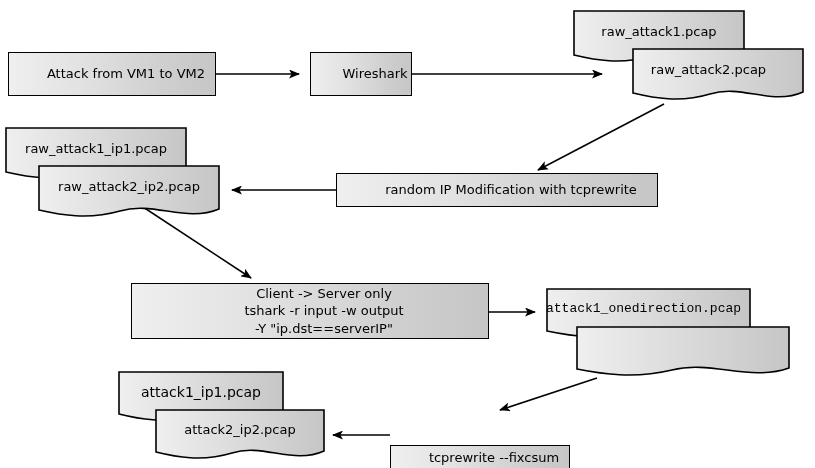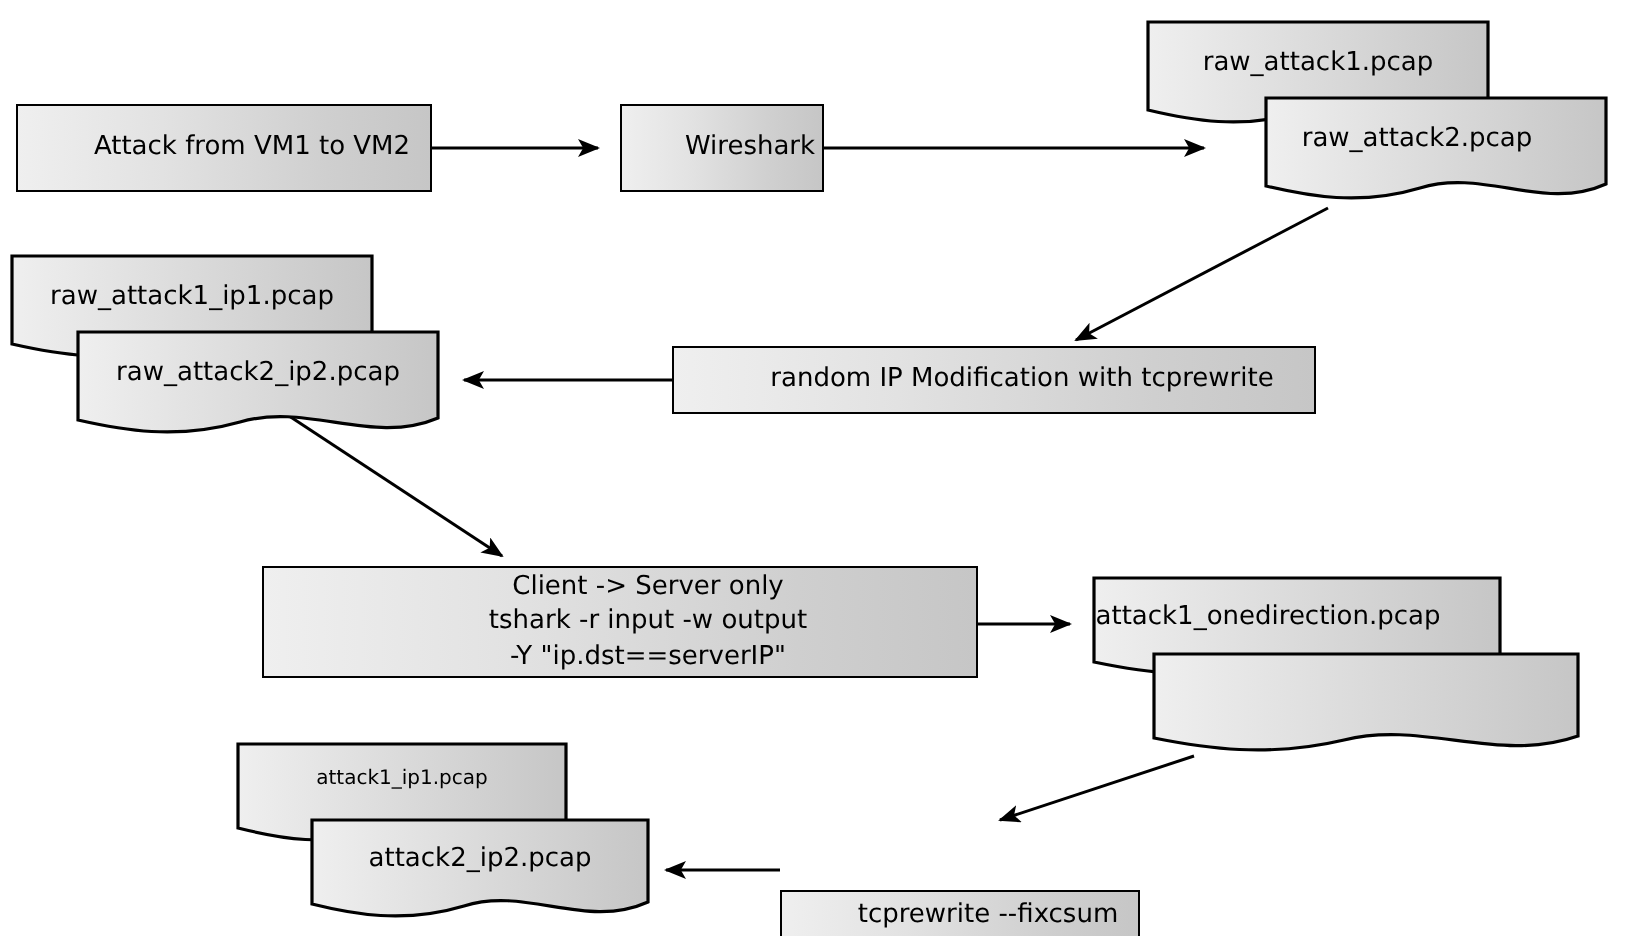--- a/index.html
+++ b/index.html
@@ -155,21 +155,21 @@
       <defs>
           <linearGradient id="g3" x1="0" y1="0" x2="1" y2="0">
         <stop offset="0%" stop-color="#efefef"></stop>
         <stop offset="100%" stop-color="#c6c6c6"></stop>
       </linearGradient>
         </defs>
     </svg>
     <div class="doc-label" style="top:14px; font-size:13px;">raw_attack2_ip2.pcap</div>
   </div>
 
-  <div class="doc-wrap" style="left:546px; top:288px; width:176px; height:50px;">
+  <div class="doc-wrap" style="left:546px; top:288px; width:176px; height:50px;font-family:Liberation Mono, monospace;">
     <svg width="205" height="56" viewBox="0 0 205 56" preserveAspectRatio="none">
       <path d="M1,1 H204 V42 C166,56 130,34 92,44 C56,53 25,48 1,43 Z" fill="url(#g4)" stroke="#000000" stroke-width="1.6"></path>
       <defs>
           <linearGradient id="g4" x1="0" y1="0" x2="1" y2="0">
         <stop offset="0%" stop-color="#efefef"></stop>
         <stop offset="100%" stop-color="#c6c6c6"></stop>
       </linearGradient>
         </defs>
     </svg>
     <div class="doc-label" style="top:13px; font-size:13px;">attack1_onedirection.pcap</div>
@@ -190,21 +190,21 @@
   <div class="doc-wrap" style="left:118px; top:371px; width:166px; height:50px;">
     <svg width="166" height="56" viewBox="0 0 166 56" preserveAspectRatio="none">
       <path d="M1,1 H165 V42 C135,56 106,34 75,44 C46,53 21,48 1,43 Z" fill="url(#g6)" stroke="#000000" stroke-width="1.6"></path>
       <defs>
           <linearGradient id="g6" x1="0" y1="0" x2="1" y2="0">
         <stop offset="0%" stop-color="#efefef"></stop>
         <stop offset="100%" stop-color="#c6c6c6"></stop>
       </linearGradient>
         </defs>
     </svg>
-    <div class="doc-label" style="top:13px; font-size:10px;">attack1_ip1.pcap</div>
+    <div class="doc-label" style="top:13px; font-size:14px;">attack1_ip1.pcap</div>
   </div>
 
   <div class="doc-wrap" style="left:155px; top:409px; width:170px; height:50px;">
     <svg width="170" height="56" viewBox="0 0 170 56" preserveAspectRatio="none">
       <path d="M1,1 H169 V42 C138,56 108,34 77,44 C47,53 21,48 1,43 Z" fill="url(#g7)" stroke="#000000" stroke-width="1.6"></path>
       <defs>
           <linearGradient id="g7" x1="0" y1="0" x2="1" y2="0">
         <stop offset="0%" stop-color="#efefef"></stop>
         <stop offset="100%" stop-color="#c6c6c6"></stop>
       </linearGradient>

